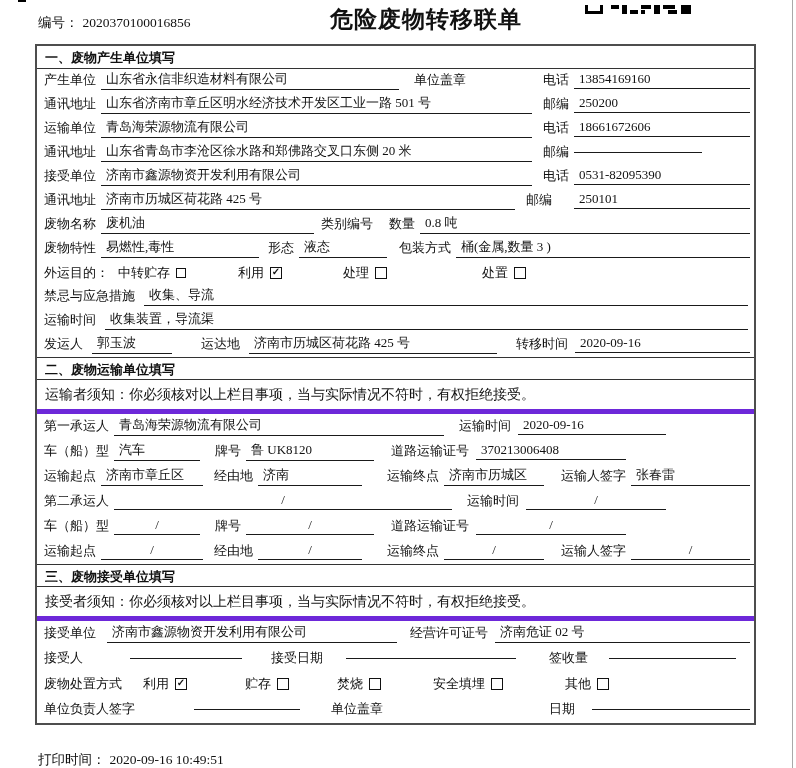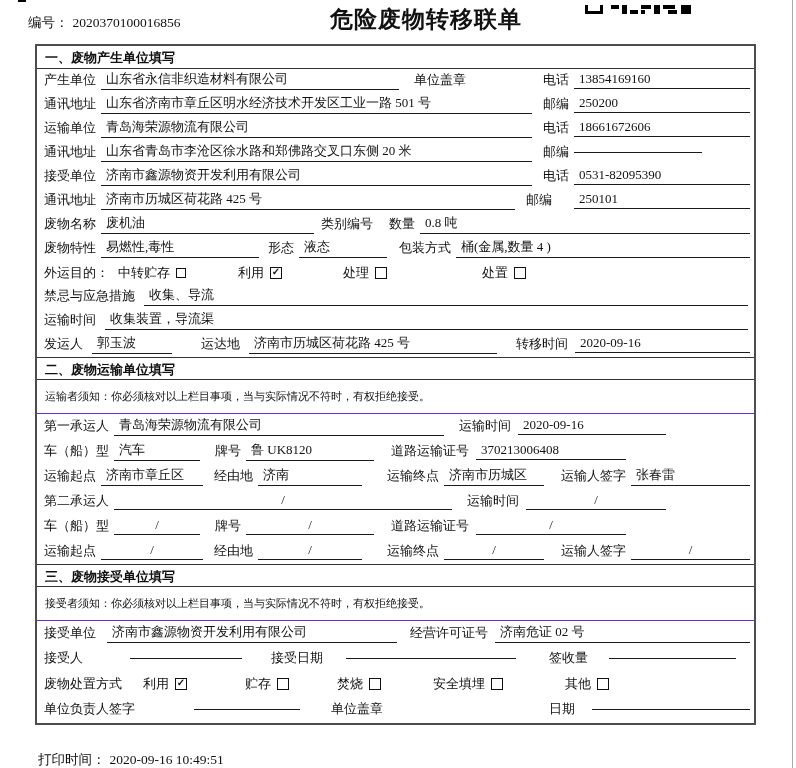--- a/index.html
+++ b/index.html
@@ -1,30 +1,30 @@
 <!DOCTYPE html>
 <html><head>
 <meta charset="utf-8">
 <style>
   html,body{margin:0;padding:0;background:#fff;}
   .page{position:relative;width:796px;height:768px;background:#ffffff;overflow:hidden;
         font-family:"Liberation Serif","DejaVu Serif",serif;color:#111;}
   .edge-line{position:absolute;top:0;right:3px;width:1px;height:768px;background:#a9a9a9;}
   .topmark{position:absolute;left:18px;top:0;width:8px;height:2px;background:#000;}
   .qr{position:absolute;left:585px;top:0;width:108px;height:9px;}
-  .serial{position:absolute;left:28px;top:14px;font-size:13.5px;white-space:nowrap;}
+  .serial{position:absolute;left:38px;top:14px;font-size:13.5px;white-space:nowrap;}
   .serial .sv{margin-left:4px;}
   .title{position:absolute;left:330px;top:4px;margin:0;font-size:23px;font-weight:bold;letter-spacing:1px;white-space:nowrap;}
   .formtable{position:absolute;left:35px;top:44px;width:721px;box-sizing:border-box;
              border:2px solid #4d4d4d;background:#fff;}
   .sec-title{box-sizing:border-box;height:23px;padding:3px 8px 0;font-size:13px;font-weight:bold;
              border-bottom:1.5px solid #333;}
   .sec-title.mid{border-top:1.5px solid #333;}
   .note{box-sizing:border-box;height:34px;display:flex;align-items:center;padding:0 8px;
-        font-size:11px;border-bottom:1px solid #6d28d9;white-space:nowrap;}
+        font-size:14px;border-bottom:5px solid #6d28d9;white-space:nowrap;}
   .row{box-sizing:border-box;height:24px;display:flex;align-items:center;
        padding:2px 4px 4px 6px;font-size:13px;white-space:nowrap;}
   .row.h25{height:25px;}
   .row.h26{height:26px;}
   .row.cbrow{align-items:center;padding-bottom:2px;}
   .lbl{padding:0 1px;}
   .u{box-sizing:border-box;display:inline-block;border-bottom:1px solid #1a1a1a;
      padding:0 5px 1px;overflow:hidden;}
   .grow{flex:1;}
   .ctr{text-align:center;}
@@ -119,21 +119,21 @@
       <span class="lbl" style="margin-left:14px;">数量</span>
       <span class="u grow" style="margin-left:4px;">0.8 吨</span>
     </div>
 
     <div class="row">
       <span class="lbl">废物特性</span>
       <span class="u" style="width:158px;margin-left:4px;">易燃性,毒性</span>
       <span class="lbl" style="margin-left:8px;">形态</span>
       <span class="u" style="width:88px;margin-left:4px;">液态</span>
       <span class="lbl" style="margin-left:11px;">包装方式</span>
-      <span class="u grow" style="margin-left:4px;">桶(金属,数量 4 )</span>
+      <span class="u grow" style="margin-left:4px;">桶(金属,数量 3 )</span>
     </div>
 
     <div class="row cbrow">
       <span class="lbl">外运目的：</span>
       <span class="opt" style="margin-left:8px;">
         <span>中转贮存</span>
         <span class="cb" style="width:10px;height:10px;"></span>
       </span>
       <span class="opt" style="margin-left:52px;">
         <span>利用</span>

